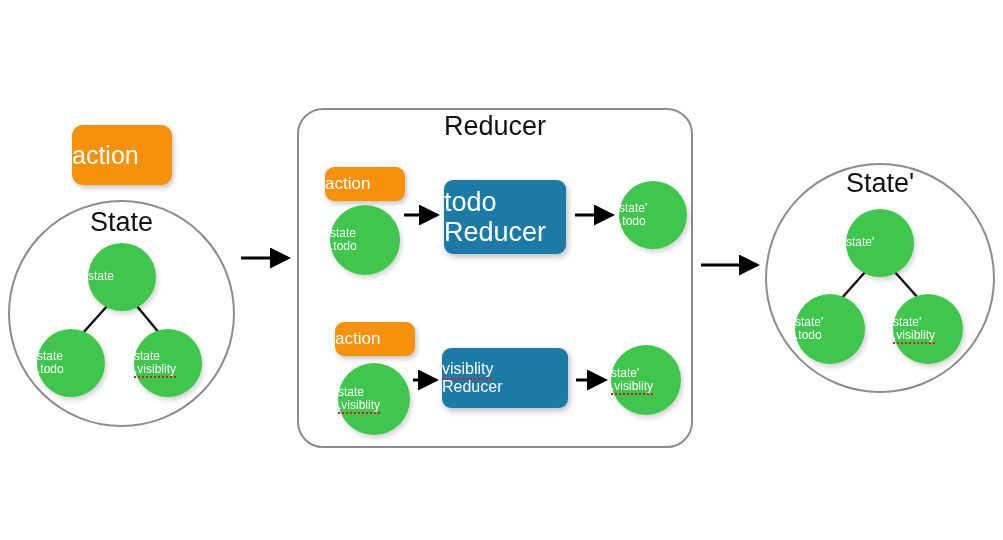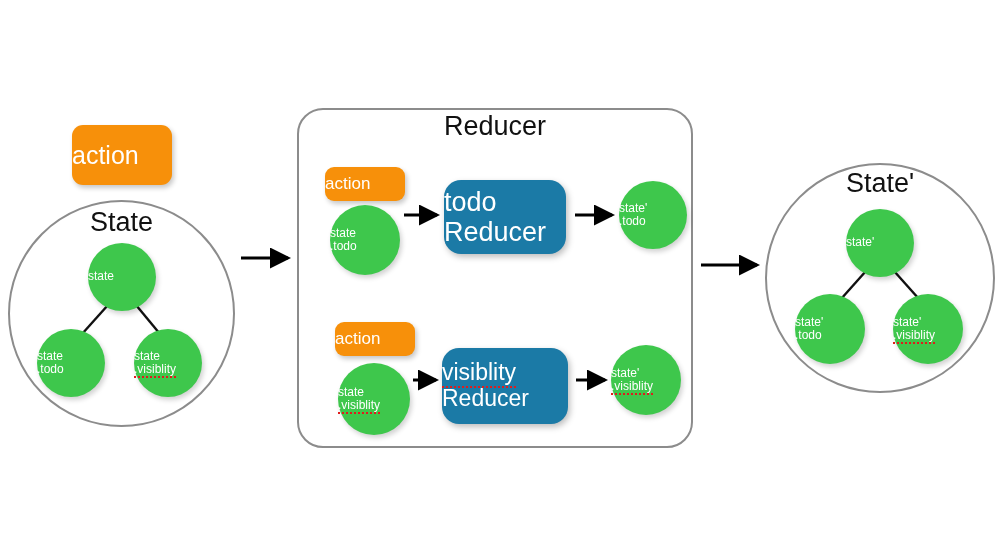--- a/index.html
+++ b/index.html
@@ -39,21 +39,21 @@
     box-shadow: 2px 3px 5px rgba(0,0,0,0.18);
   }
 
   .pill-orange {
     border-radius: 11px;
     background: #f7900a;
     box-shadow: 2px 3px 5px rgba(0,0,0,0.22);
   }
 
   .box-blue {
-    border-radius: 17px;
+    border-radius: 9px;
     background: #1b7aa6;
     box-shadow: 2px 3px 6px rgba(0,0,0,0.26);
   }
 
   .ring {
     position: absolute;
     border-radius: 50%;
     border: 2px solid #8c8c8c;
     box-sizing: border-box;
     background: transparent;
@@ -117,21 +117,21 @@
 
   
   #todo-action        { left: 325px; top: 167px; width: 80px;  height: 34px;  font-size: 17px; border-radius: 9px; }
   #todo-state         { left: 330px; top: 205px; width: 70px;  height: 70px;  font-size: 12px; }
   #todo-reducer       { left: 444px; top: 180px; width: 122px; height: 74px;  font-size: 27px; }
   #todo-state-out     { left: 619px; top: 181px; width: 68px;  height: 68px;  font-size: 12px; }
 
   
   #vis-action         { left: 335px; top: 322px; width: 80px;  height: 34px;  font-size: 17px; border-radius: 9px; }
   #vis-state          { left: 338px; top: 363px; width: 72px;  height: 72px;  font-size: 12px; }
-  #vis-reducer        { left: 442px; top: 348px; width: 126px; height: 76px;  font-size: 23px; }
+  #vis-reducer        { left: 442px; top: 348px; width: 126px; height: 60px;  font-size: 16px; }
   #vis-state-out      { left: 611px; top: 345px; width: 70px;  height: 70px;  font-size: 12px; }
 
   
   #state-prime-ring      { left: 765px; top: 163px; width: 230px; height: 230px; }
   #state-prime-caption   { left: 765px; top: 168px; width: 230px; font-size: 27px; }
   #state-prime-root      { left: 846px; top: 209px; width: 68px;  height: 68px;  font-size: 12px; }
   #state-prime-todo      { left: 795px; top: 294px; width: 70px;  height: 70px;  font-size: 12px; }
   #state-prime-vis       { left: 893px; top: 294px; width: 70px;  height: 70px;  font-size: 12px; }
 </style>
 </head>

